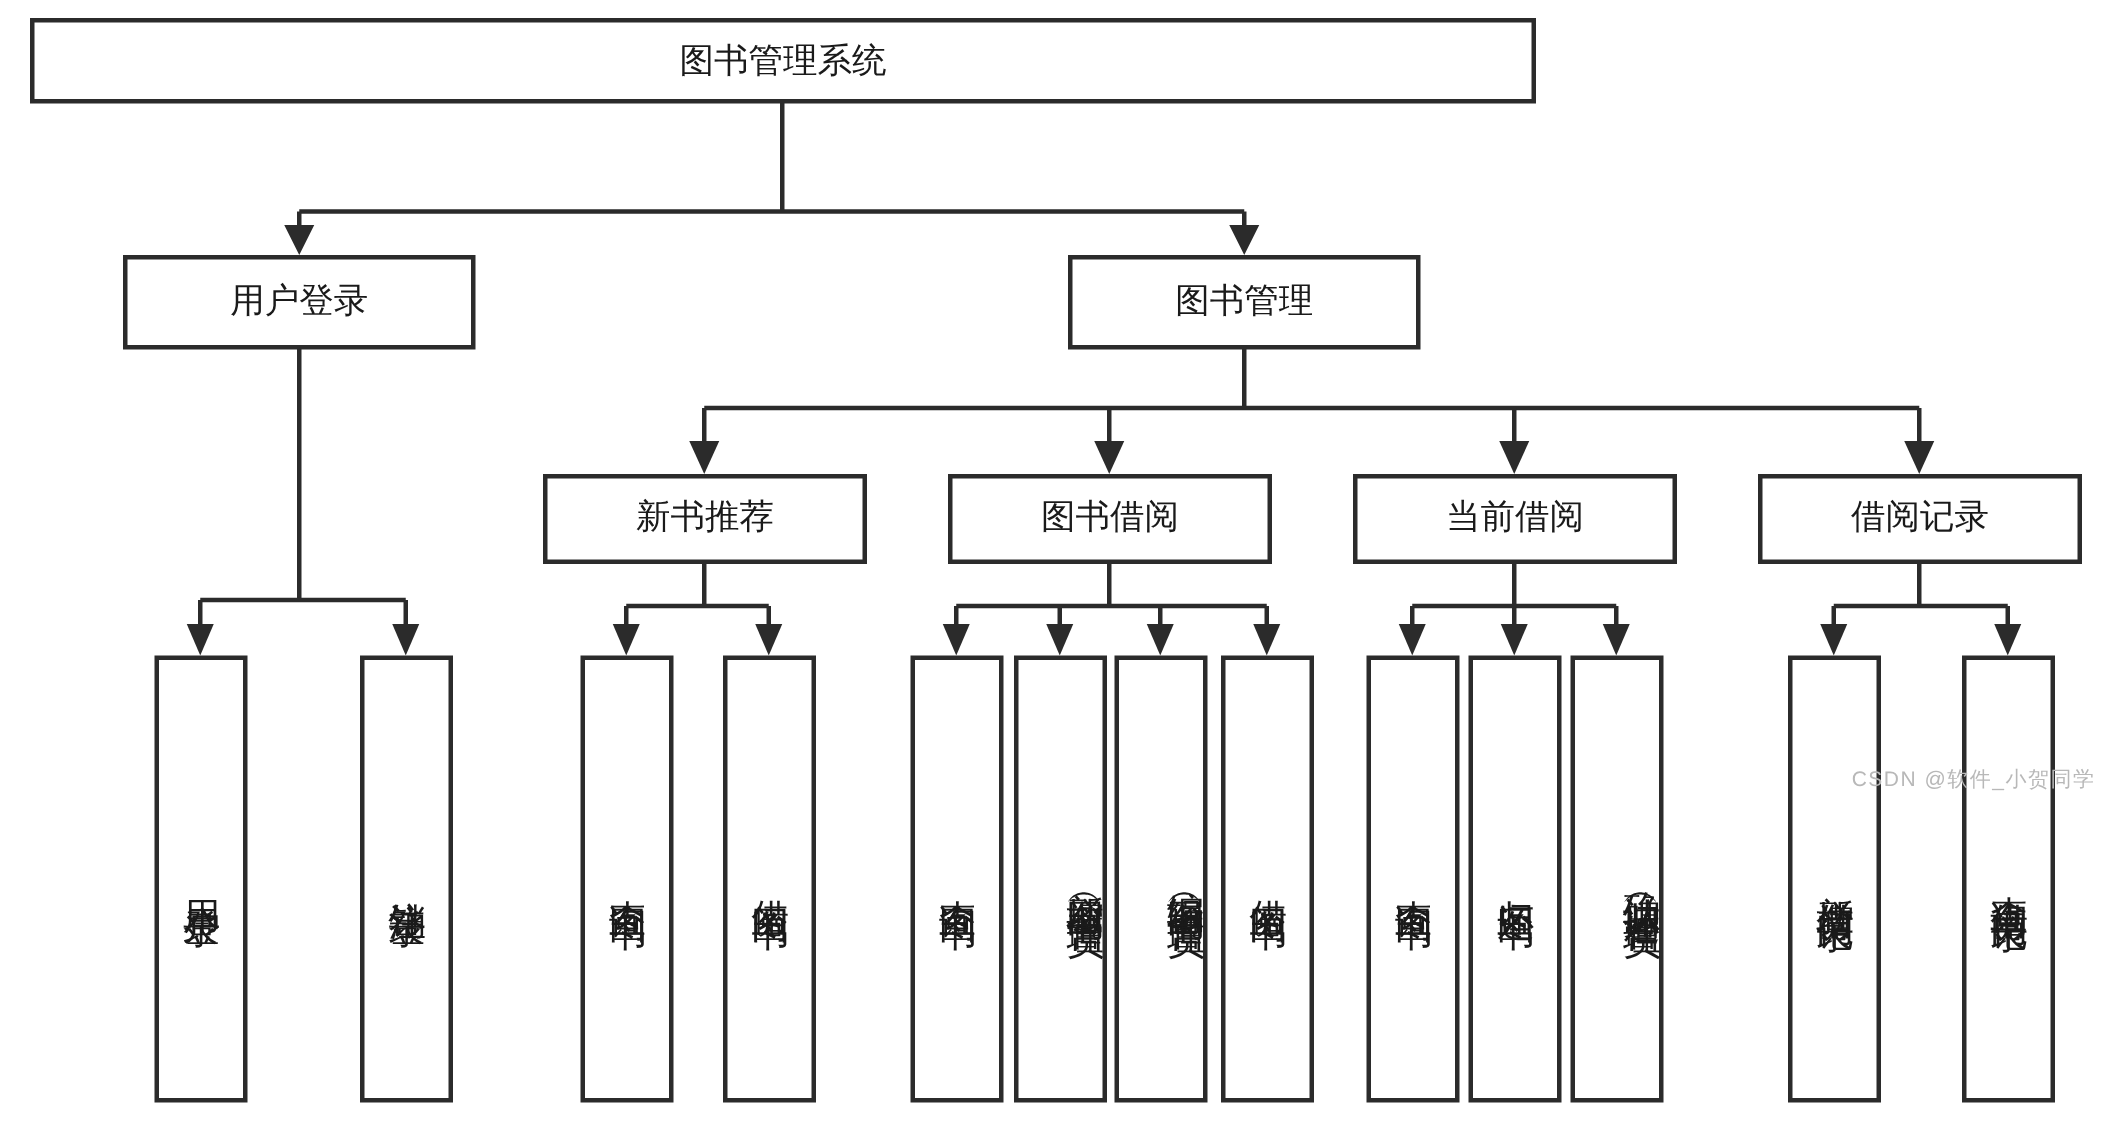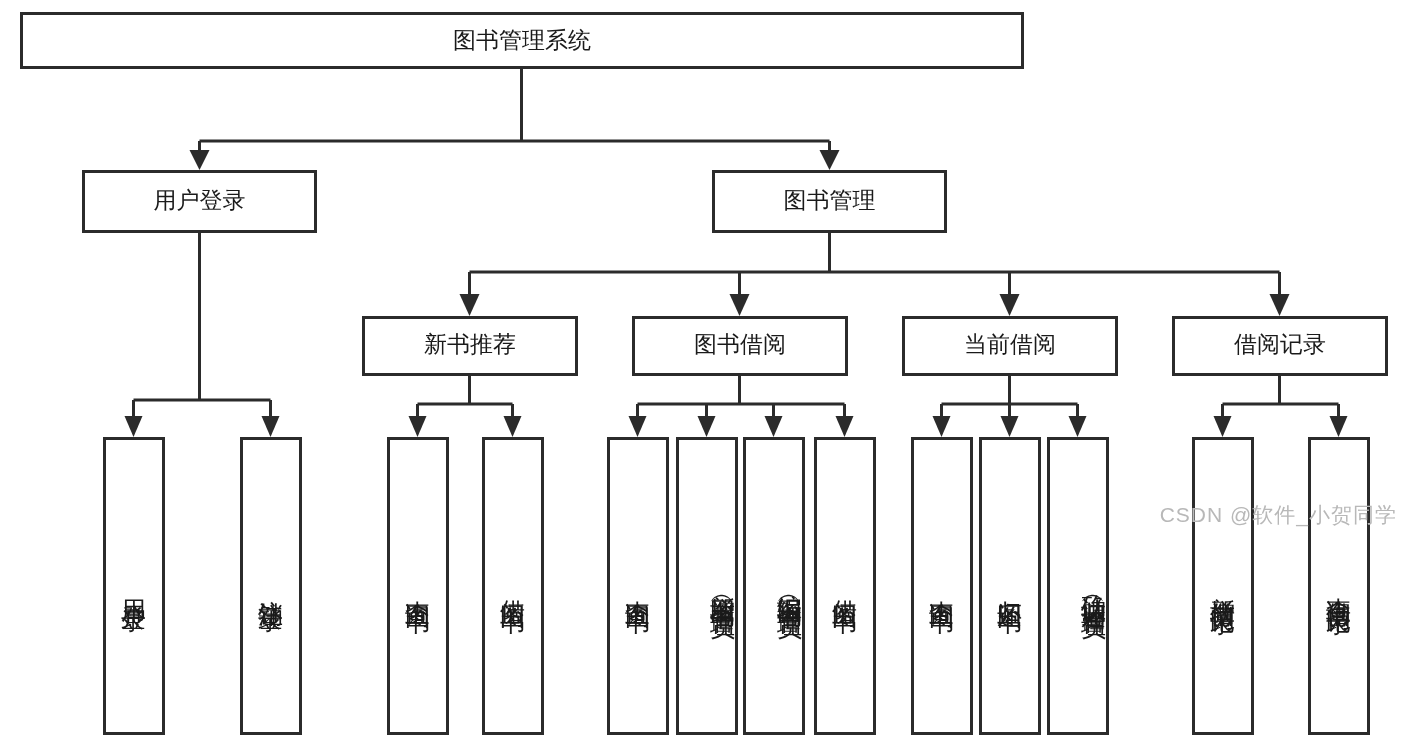--- a/index.html
+++ b/index.html
@@ -68,21 +68,21 @@
   .leaf-label.top {
     display: flex;
     align-items: flex-start;
     justify-content: center;
   }
   .watermark {
     position: absolute;
     right: 8px;
     bottom: 6px;
     font-family: "Liberation Sans", "DejaVu Sans", sans-serif;
-    font-size: 21px;
+    font-size: 14px;
     color: #b8b8b8;
     letter-spacing: 1px;
     white-space: nowrap;
     margin-left: 14px;
   }
 </style>
 </head>
 <body>
 
 <div id="diagram-root">

